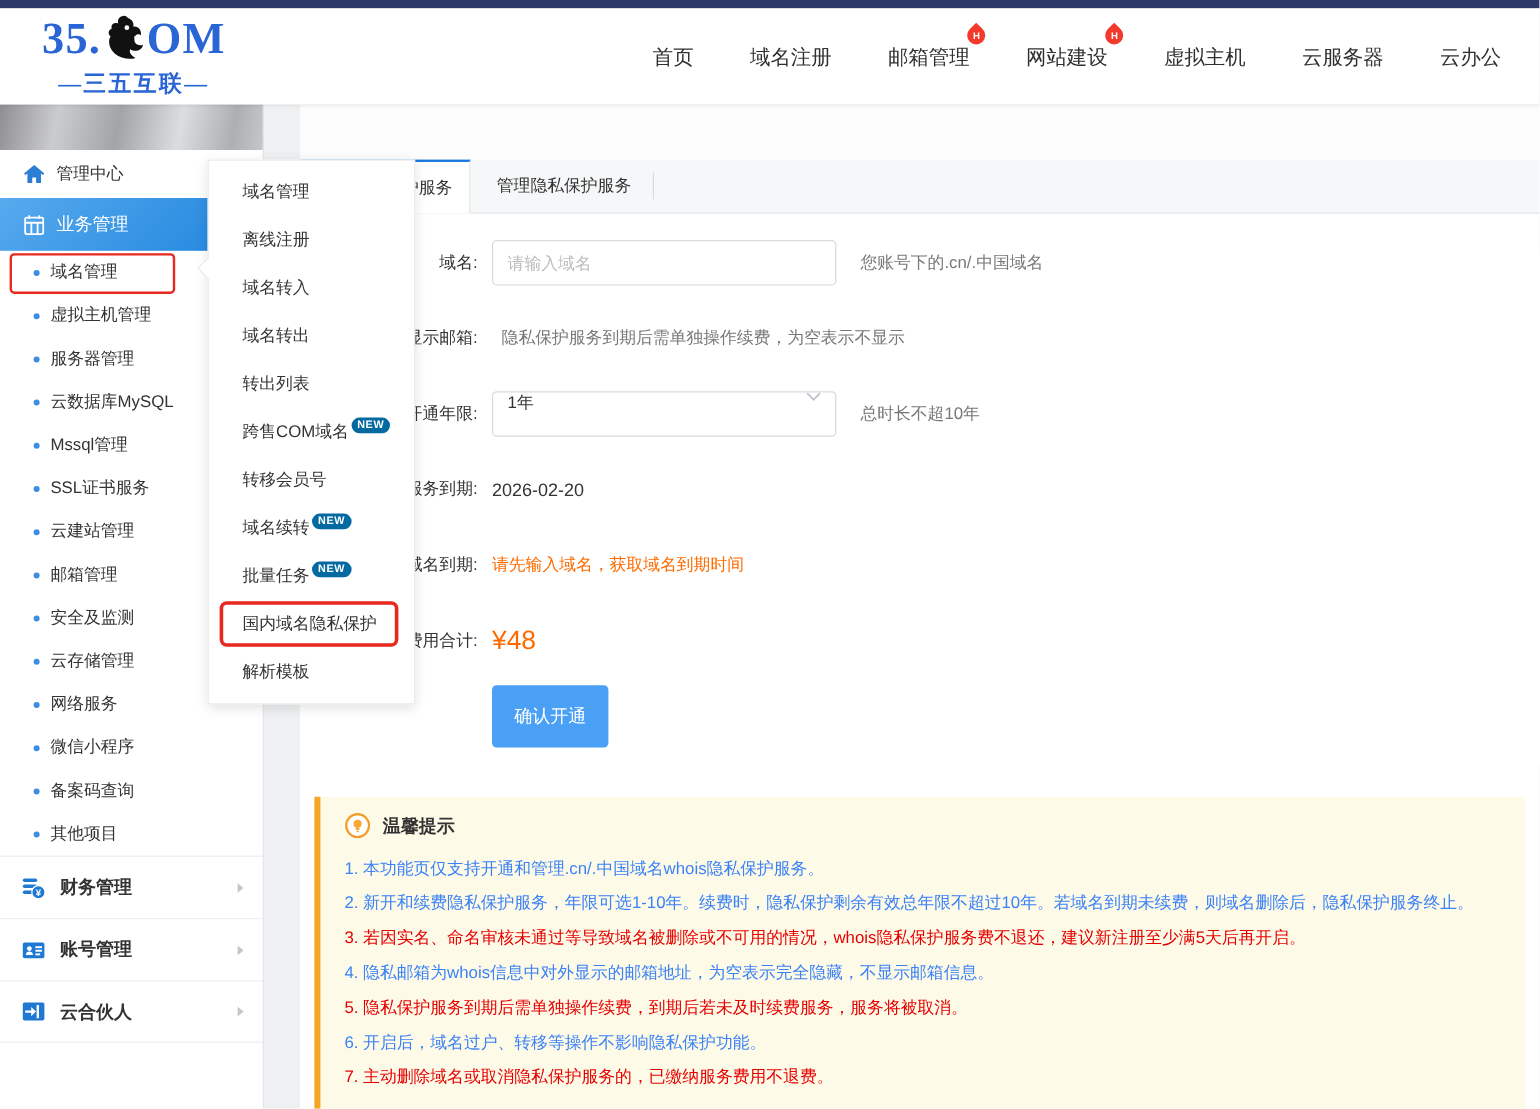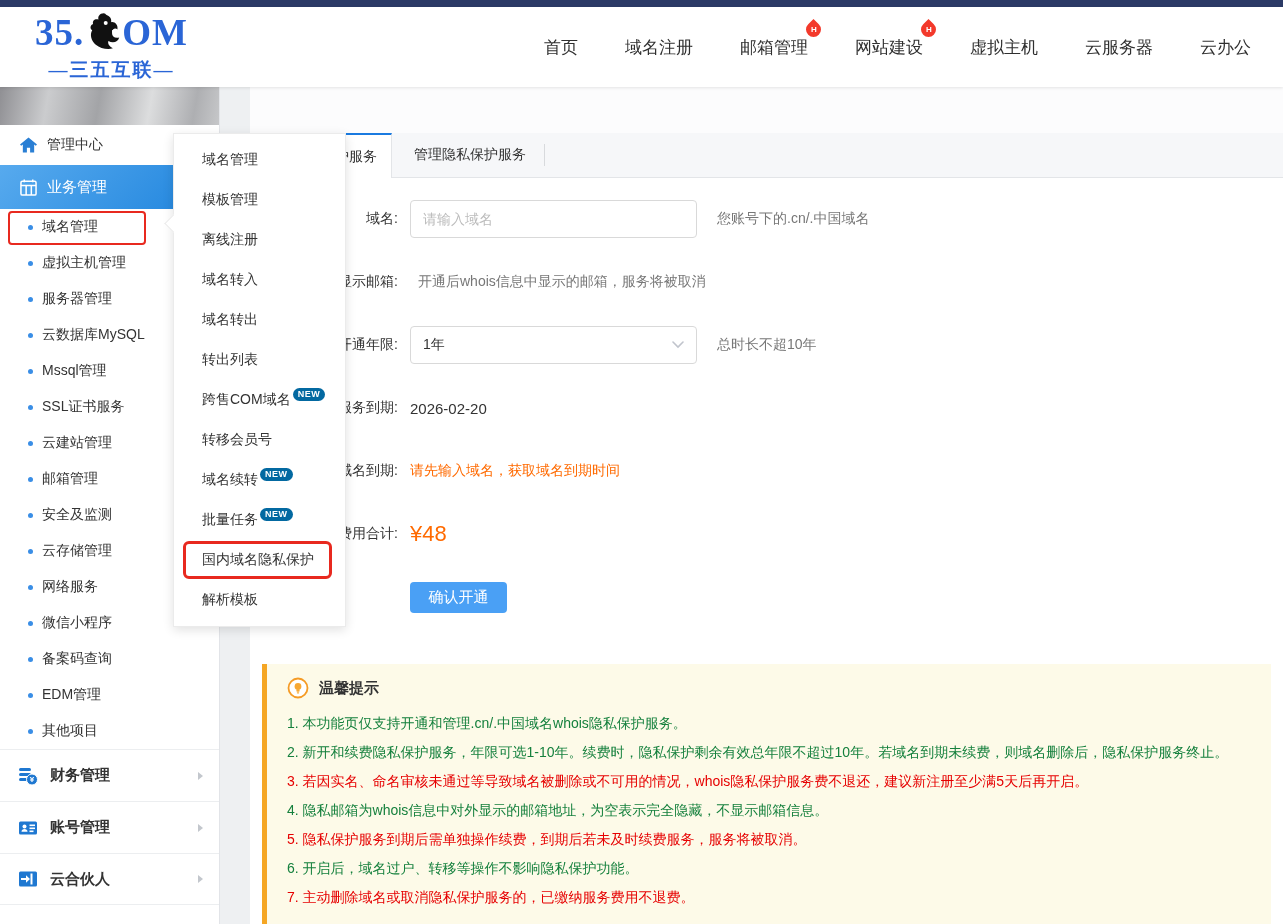--- a/index.html
+++ b/index.html
@@ -56,35 +56,35 @@
                 border-right:1px solid #e3e5e8; margin-bottom:-1px; margin-right:8px; }
   .tab-sep { width:1px; height:22px; background:#d8dadd; align-self:center; margin-left:4px; }
   .form { padding-top:22px; }
   .form-row { display:flex; align-items:center; height:38px; margin-bottom:25px; }
   .f-label { width:148px; flex:none; text-align:right; font-size:14px; color:#333; }
   .f-input { margin-left:12px; width:287px; height:38px; padding:0 12px; border:1px solid #d9d9d9;
              border-radius:4px; font-size:14px; color:#333; outline:none;
              font-family:"Liberation Sans","DejaVu Sans",sans-serif; }
   .f-input::placeholder { color:#bcbcbc; }
   .select-box { margin-left:12px; width:287px; height:38px; border:1px solid #d9d9d9; border-radius:4px;
-                display:flex; align-items:center; justify-content:space-between; padding:0 12px;
+                display:flex; align-items:flex-start; justify-content:space-between; padding:0 12px;
                 font-size:14px; color:#333; cursor:pointer; }
   .f-hint { margin-left:20px; font-size:14px; color:#777; }
   .f-text { margin-left:12px; font-size:15px; color:#333; }
   .f-orange { margin-left:12px; font-size:14px; color:#ff6a00; }
   .f-price { margin-left:12px; font-size:22px; color:#ff6a00; }
-  .btn-confirm { margin-left:160px; width:97px; height:31px; background:#4aa0f5; border:none;
+  .btn-confirm { margin-left:160px; width:97px; height:52px; background:#4aa0f5; border:none;
                  border-radius:4px; color:#fff; font-size:15px; cursor:pointer;
                  font-family:"Liberation Sans","DejaVu Sans",sans-serif; }
   
   .tips { margin:23px 12px 0 12px; background:#fdfae8; border-left:5px solid #f5a623;
           padding:13px 20px 12px 20px; }
   .tips-title { display:flex; align-items:center; gap:10px; font-size:15px; font-weight:bold;
                 color:#333; margin-bottom:10px; }
-  .tip { font-size:14px; color:#15803d; line-height:29px; white-space:nowrap; overflow:hidden; }
+  .tip { font-size:14px; color:#3b82f6; line-height:29px; white-space:nowrap; overflow:hidden; }
   .tip.red { color:#e60000; }
   
   .flyout { position:absolute; left:173px; top:46px; width:173px; background:#fff;
             border:1px solid #ebebeb; box-shadow:0 3px 10px rgba(0,0,0,.12);
             padding:6px 0; z-index:10; }
   .flyout::before { content:""; position:absolute; left:-7px; top:83px; width:12px; height:12px;
             background:#fff; border-left:1px solid #ebebeb; border-bottom:1px solid #ebebeb;
             transform:rotate(45deg); }
   .fly-item { height:40px; display:flex; align-items:center; padding-left:28px; font-size:14px;
               color:#333; position:relative; cursor:pointer; }
@@ -193,24 +193,20 @@
       <li class="sub-item">
           <span class="dot"></span>
           <span>微信小程序</span>
         </li>
       <li class="sub-item">
           <span class="dot"></span>
           <span>备案码查询</span>
         </li>
       <li class="sub-item">
           <span class="dot"></span>
-          <span>EDM管理</span>
-        </li>
-      <li class="sub-item">
-          <span class="dot"></span>
           <span>其他项目</span>
         </li>
     </ul>
     <div class="side-group">
       <svg width="20" height="20" viewBox="0 0 20 20">
           <g fill="#1f78d1">
             <rect x="1" y="2" width="12" height="3" rx="1.5"></rect>
             <rect x="1" y="7" width="12" height="3" rx="1.5"></rect>
             <rect x="1" y="12" width="12" height="3" rx="1.5"></rect>
             <circle cx="14" cy="13.5" r="5.5" stroke="#fff" stroke-width="1"></circle>
@@ -258,21 +254,21 @@
     </div>
 
     <div class="form">
       <div class="form-row">
         <span class="f-label">域名:</span>
         <input class="f-input" placeholder="请输入域名" style="">
         <span class="f-hint">您账号下的.cn/.中国域名</span>
       </div>
       <div class="form-row">
         <span class="f-label">显示邮箱:</span>
-        <span class="f-hint">开通后whois信息中显示的邮箱，服务将被取消</span>
+        <span class="f-hint">隐私保护服务到期后需单独操作续费，为空表示不显示</span>
       </div>
       <div class="form-row">
         <span class="f-label">开通年限:</span>
         <div class="select-box">
           <span>1年</span>
           <svg width="12" height="8" viewBox="0 0 12 8">
               <path d="M1 1l5 5 5-5" fill="none" stroke="#c0c4cc" stroke-width="1.6" stroke-linecap="round"></path>
             </svg>
         </div>
         <span class="f-hint">总时长不超10年</span>
@@ -312,23 +308,20 @@
       <div class="tip">6. 开启后，域名过户、转移等操作不影响隐私保护功能。</div>
       <div class="tip red">7. 主动删除域名或取消隐私保护服务的，已缴纳服务费用不退费。</div>
     </div>
   </main>
 
   <div class="flyout">
     <div class="fly-item">
         <span>域名管理</span>
       </div>
     <div class="fly-item">
-        <span>模板管理</span>
-      </div>
-    <div class="fly-item">
         <span>离线注册</span>
       </div>
     <div class="fly-item">
         <span>域名转入</span>
       </div>
     <div class="fly-item">
         <span>域名转出</span>
       </div>
     <div class="fly-item">
         <span>转出列表</span>

